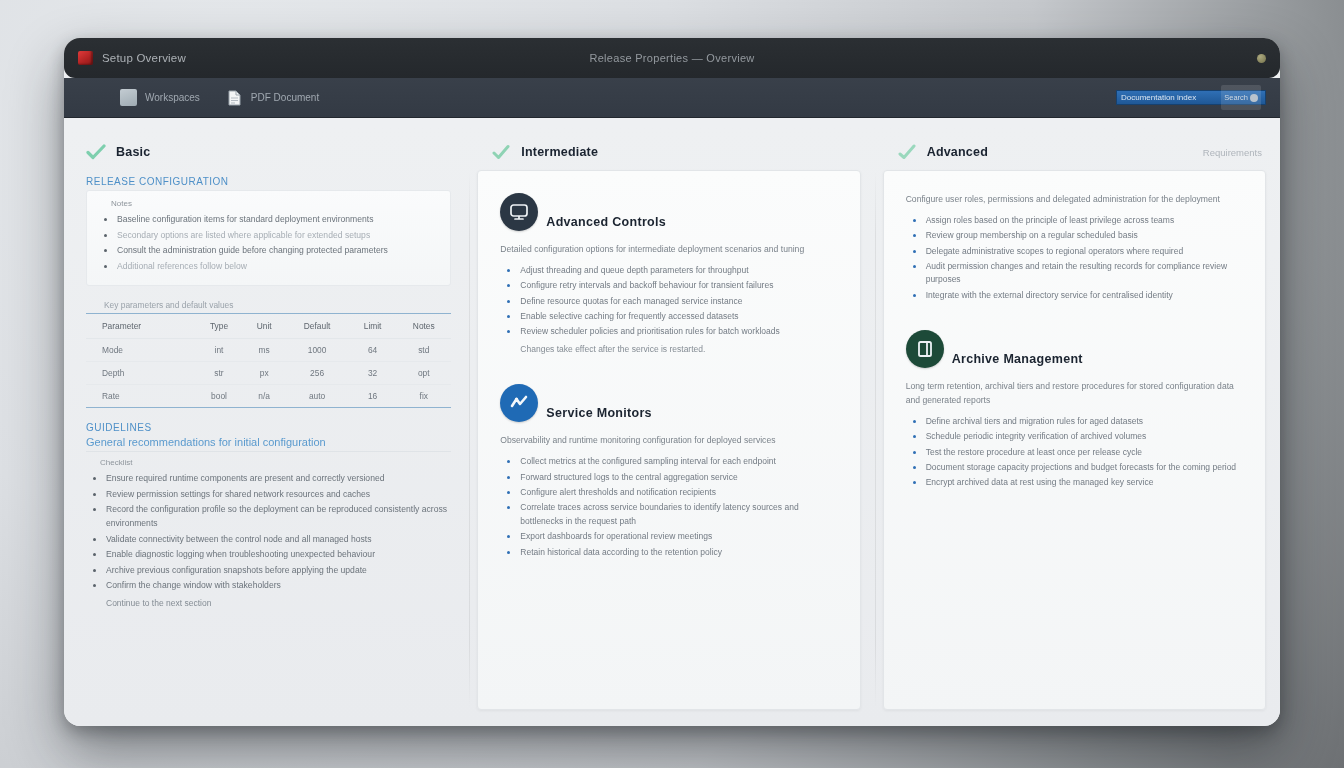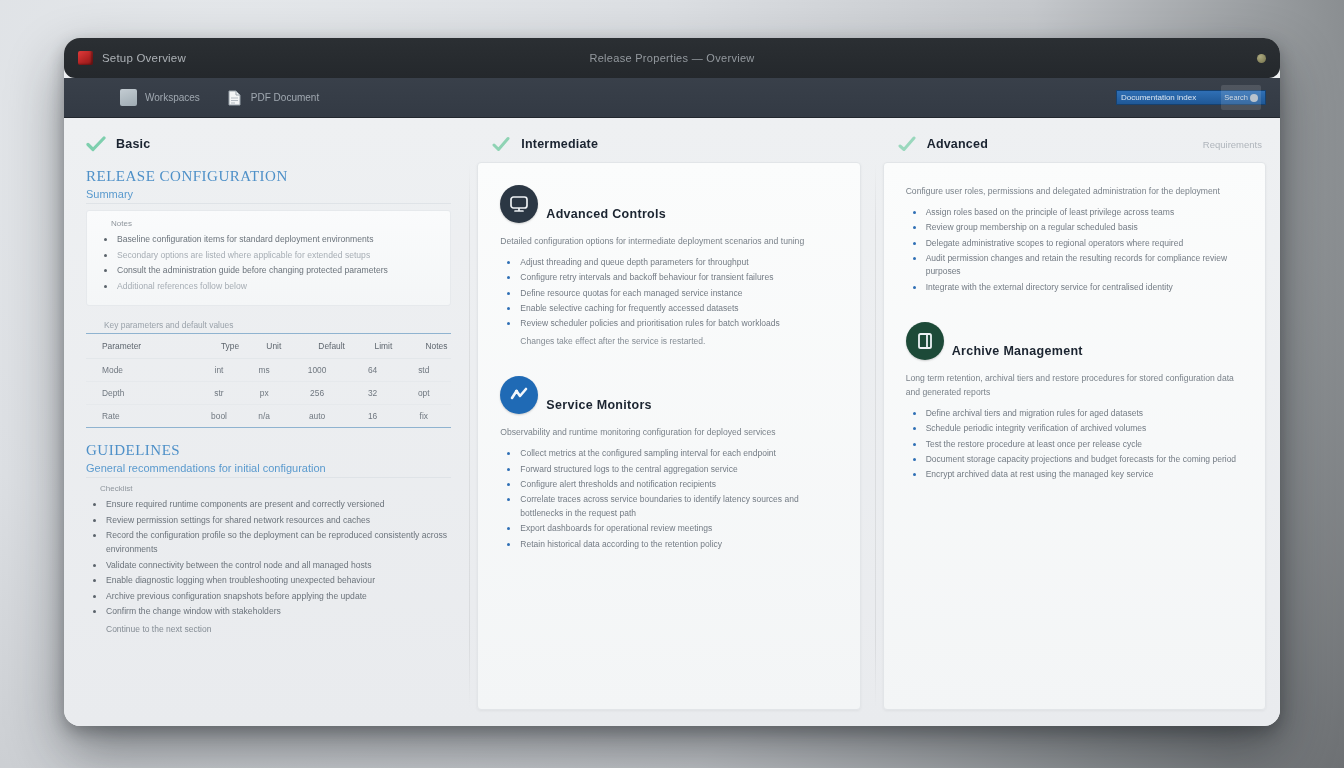--- a/index.html
+++ b/index.html
@@ -106,20 +106,21 @@
     background:#b9c3cd; display:inline-block;
   }
 
   
   .workspace {
     flex:1 1 auto;
     background:linear-gradient(180deg,#eef0f2 0%,#e9ebee 100%);
     display:flex;
     overflow:hidden;
     padding-top:8px;
+    margin-top:8px;
   }
 
   .column {
     flex:1 1 0;
     display:flex; flex-direction:column;
     min-width:0;
     position:relative;
   }
   .column + .column::before {
     content:""; position:absolute; left:0; top:36px; bottom:18px;
@@ -159,22 +160,22 @@
     overflow:hidden;
   }
   .col-1 .panel {
     background:transparent; border:none; box-shadow:none;
     margin:0 18px 16px 22px;
     padding:6px 0 0 0;
   }
 
   
   .sec-title {
-    font-size:15px; color:#4e90c8; letter-spacing:.5px;
-    text-transform:uppercase; filter:blur(.45px); margin-bottom:3px;font-family:Liberation Serif, serif;
+    font-size:10px; color:#4e90c8; letter-spacing:.5px;
+    text-transform:uppercase; filter:blur(.45px); margin-bottom:3px;
   }
   .sec-sub {
     font-size:11px; color:#5a9ace; filter:blur(.5px);
     border-bottom:1px solid #dfe3e7; padding-bottom:3px; margin-bottom:6px;
   }
   .note-box {
     background:linear-gradient(180deg,#fafbfc,#f4f6f7);
     border:1px solid #e6e9ec;
     border-radius:3px;
     padding:8px 10px 10px 10px;
@@ -204,21 +205,21 @@
   .tbl caption {
     caption-side:top; text-align:left;
     font-size:8.4px; color:#9aa2aa; filter:blur(.55px);
     padding:4px 0 3px 18px;
   }
   .tbl thead th {
     border-top:1.6px solid #8fb3d0;
     border-bottom:1px solid #e3e7ea;
     padding:7px 4px;
     font-size:8.4px; font-weight:normal; color:#5e666e;
-    filter:blur(.55px); text-align:right;
+    filter:blur(.55px); text-align:center;
   }
   .tbl tbody td {
     border-bottom:1px solid #e6e9ec;
     padding:6px 4px;
     font-size:8.4px; color:#707880;
     filter:blur(.55px); text-align:center;
   }
   .tbl tbody tr:last-child td { border-bottom:1.4px solid #8fb3d0; }
   .tbl td.c0, .tbl th.c0 { text-align:left; padding-left:16px; }
 
@@ -306,21 +307,20 @@
             <path d="M2 8.5 L7 13.5 L18 2" fill="none" stroke="#7ecfae" stroke-width="3.2" stroke-linecap="round" stroke-linejoin="round"></path>
           </svg>
         </span>
         <span class="tab-label">Basic</span>
         <span class="tab-aux"></span>
       </div>
 
       <div class="panel">
 
         <div class="sec-title">Release Configuration</div>
-        <div class="sec-sub">Summary</div>
 
         <div class="note-box">
           <div class="tiny-cap">Notes</div>
           <ul class="blist">
             <li>Baseline configuration items for standard deployment environments</li>
             <li class="faint">Secondary options are listed where applicable for extended setups</li>
             <li>Consult the administration guide before changing protected parameters</li>
             <li class="faint">Additional references follow below</li>
           </ul>
         </div>

